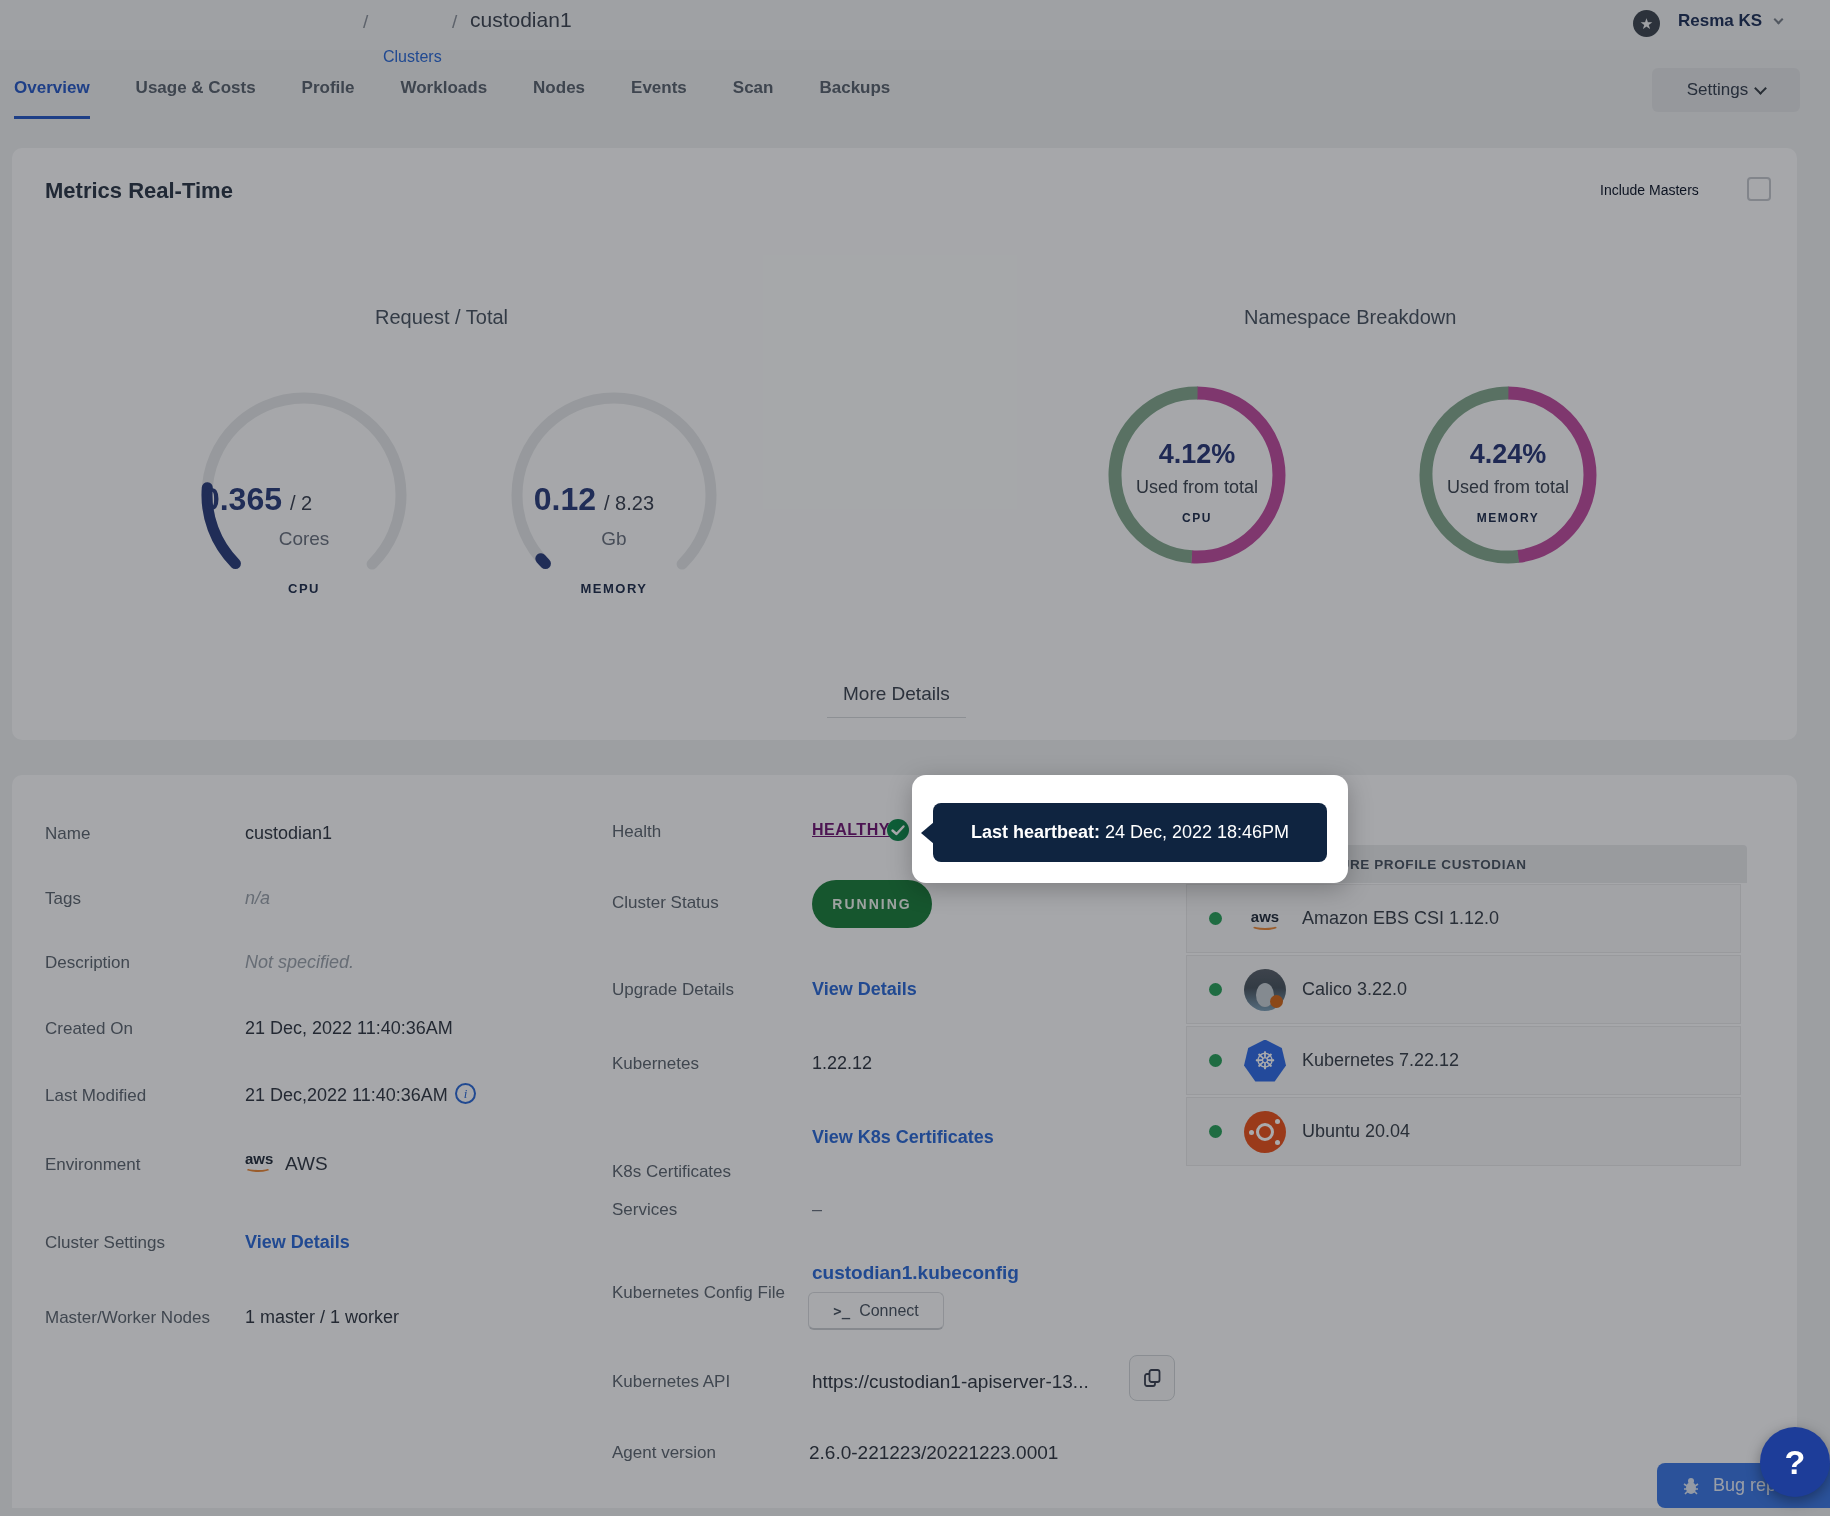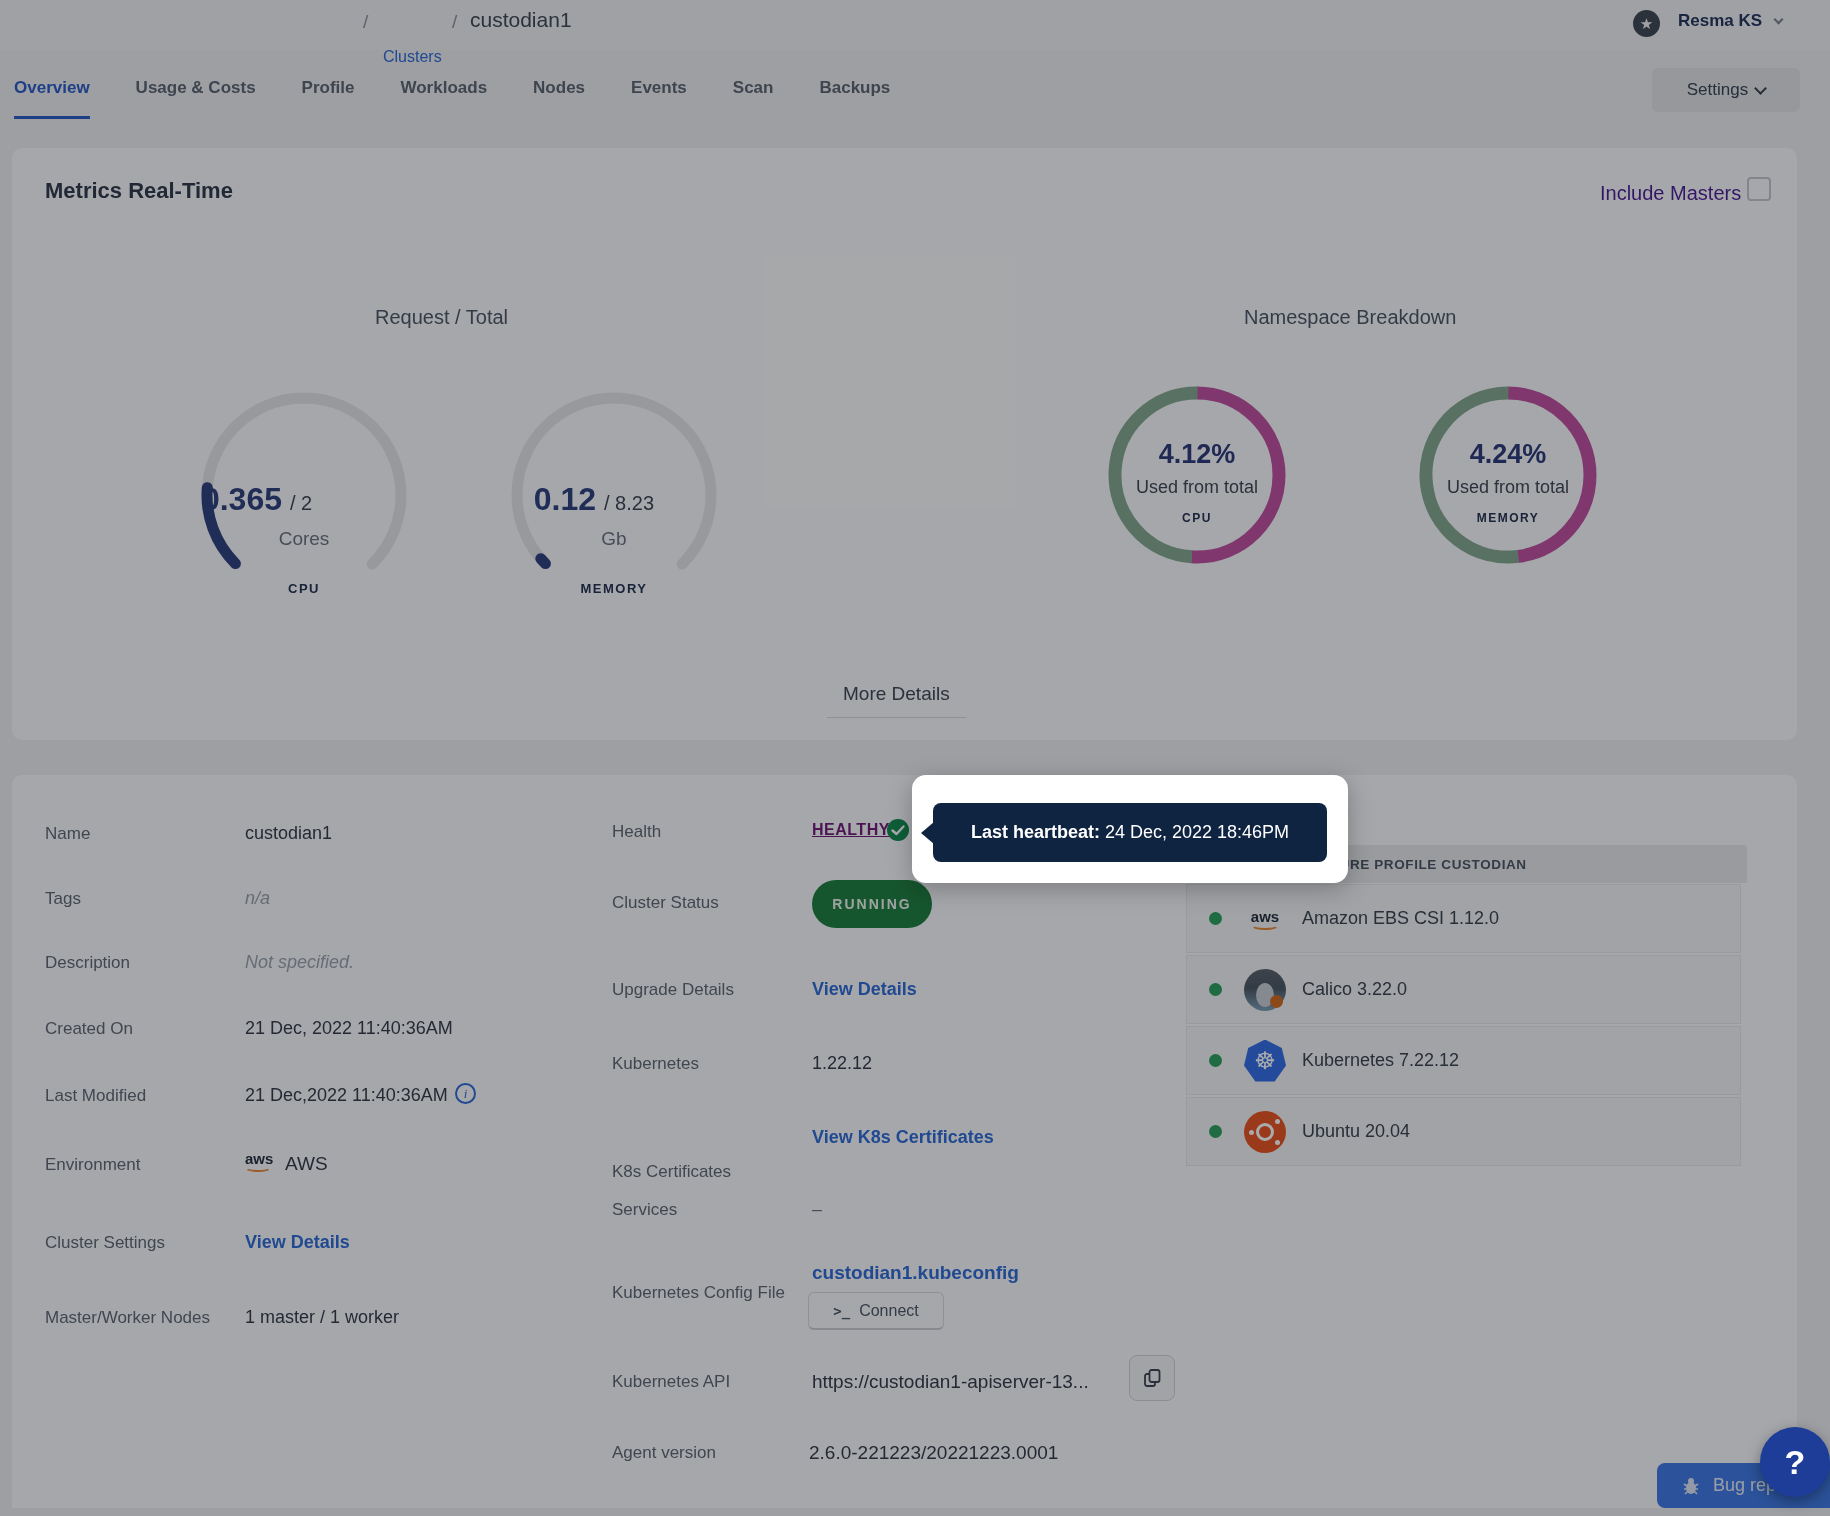--- a/index.html
+++ b/index.html
@@ -53,21 +53,21 @@
   <span class="tab">Backups</span>
 </div>
 <div class="abs" style="left:1652px;top:68px;width:148px;height:44px;background:#e2e4e7;border-radius:6px;display:flex;align-items:center;justify-content:center;font-size:17px;color:#374151;">
   <span>Settings</span>
   <span class="chev dark" style="margin-top:-4px;"></span>
 </div>
 
 <div class="panel" style="left:12px;top:148px;width:1785px;height:592px;text-align:right;">
   <div class="abs" style="left:33px;top:30px;font-size:22px;font-weight:bold;color:#2f3a4a;">Metrics Real-Time</div>
 
-  <span class="abs" style="left:1588px;top:34px;font-size:20px;color:#4c1d95;">Include Masters</span>
+  <span class="abs" style="left:1588px;top:34px;font-size:14px;color:#0f172a;">Include Masters</span>
   <span class="abs" style="left:1735px;top:29px;width:24px;height:24px;border:2px solid #c3c7cc;border-radius:4px;background:transparent;"></span>
 
   <div class="abs" style="left:363px;top:158px;font-size:20px;color:#4b5563;">Request / Total</div>
 
   <svg class="abs" style="left:182px;top:237px;" width="220" height="220" viewBox="0 0 220 220">
     <circle cx="110" cy="110" r="97" fill="none" stroke="#e4e5e8" stroke-width="11" stroke-linecap="round" transform="rotate(135 110 110)" stroke-dasharray="457.1 152.4"></circle>
     <circle cx="110" cy="110" r="97" fill="none" stroke="#2d3f7d" stroke-width="11" stroke-linecap="round" transform="rotate(135 110 110)" stroke-dasharray="83.4 526.1"></circle>
     <text x="88" y="125" text-anchor="end" font-size="32" class="gauge-num">0.365</text>
     <text x="96" y="125" text-anchor="start" font-size="20" fill="#3c4353">/ 2</text>
     <text x="110" y="160" text-anchor="middle" font-size="19" fill="#6b7280">Cores</text>

